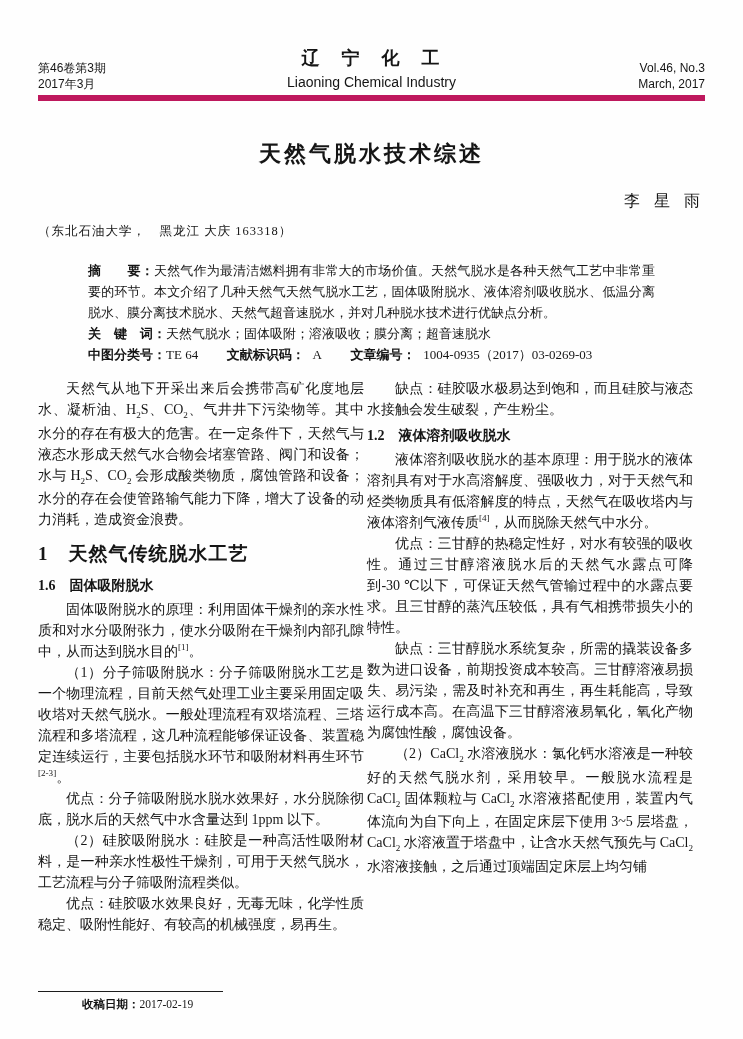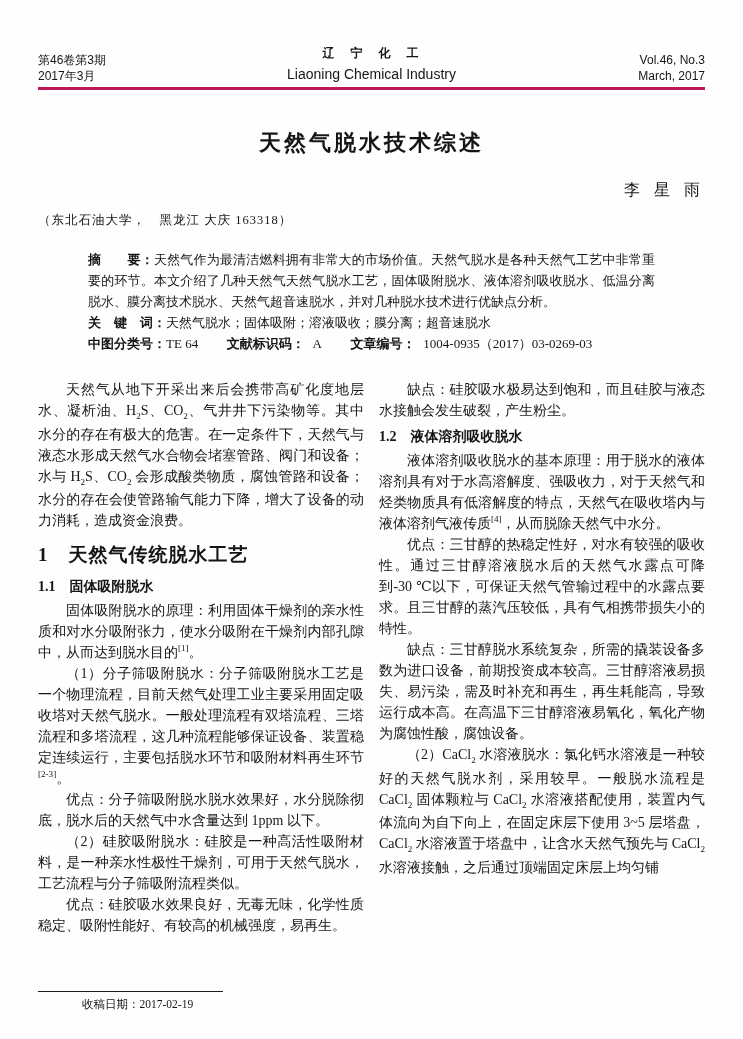--- a/index.html
+++ b/index.html
@@ -10,29 +10,29 @@
     background:#fefefe;
     color:#151515;
     font-family:"Liberation Serif","DejaVu Serif",serif;
     box-sizing:border-box;
     padding:46px 38px 0 38px;
     overflow:hidden;
   }
   
   .masthead {
     display:flex; justify-content:space-between; align-items:flex-end;
-    border-bottom:3px solid #be185d;
+    border-bottom:6px solid #be185d;
     padding-bottom:3px;
     font-family:"Liberation Sans","DejaVu Sans",sans-serif;
     font-size:12px; line-height:1.35;
   }
   .mast-left, .mast-right { width:150px; }
   .mast-right { text-align:right; }
   .mast-center { text-align:center; flex:1; }
-  .jname-cn { font-size:12px; font-weight:700; letter-spacing:2px; font-family:Liberation Mono, monospace; }
+  .jname-cn { font-size:18px; font-weight:700; letter-spacing:2px; font-family:Liberation Serif, serif; }
   .jname-en { font-size:14px; margin-top:3px;text-align:center; }
   
   .title {
     margin:38px 0 0 0;
     text-align:center;
     font-size:22px; font-weight:700;
     letter-spacing:3px;
   }
   .author { text-align:right; font-size:16px; margin-top:22px; letter-spacing:5px; }
   .affiliation { text-align:left; font-size:12.5px; margin-top:11px; letter-spacing:1px; }
@@ -40,40 +40,40 @@
   .abstract {
     margin:20px 50px 0 50px;
     font-size:13px; line-height:1.62;
     text-align:justify;
   }
   .abstract p { margin:0; }
   .abstract b { font-weight:700; }
   .gap1 { margin-left:2.2em; }
   .gap2 { margin-left:0.6em; }
   
-  .columns { display:flex; gap:15px; margin-top:25px; }
+  .columns { display:flex; gap:3px; margin-top:13px; }
   .col { width:326px; font-size:14px; line-height:1.5; text-align:justify; }
   .col p { margin:0; text-indent:2em; }
   .col .h1 {
     font-size:19px; font-weight:700; text-indent:0;
     margin:13px 0 9px 0; letter-spacing:1px; line-height:1.2;
   }
   .col .h2 { font-size:14px; font-weight:700; text-indent:0; margin:5px 0 3px 0; }
   sub { font-size:0.65em; }
   sup { font-size:0.65em; }
   
   .footnote {
     position:absolute; left:38px; right:38px; bottom:26px;
     background:#fefefe;
     font-size:11.5px; line-height:1.45;
     padding-top:4px;
   }
   .fn-rule { width:185px; border-top:1.5px solid #1c1c1c; margin-bottom:4px; }
   .footnote p { margin:0; }
-  .footnote b { font-weight:400;padding-left:44px; }
+  .footnote b { font-weight:700;padding-left:44px; }
 </style>
 </head>
 <body>
 
 <div class="page">
 
   <header class="masthead">
     <div class="mast-left">
       <div>第46卷第3期</div>
       <div>2017年3月</div>
@@ -97,21 +97,21 @@
     <p><b>关　键　词：</b><span>天然气脱水；固体吸附；溶液吸收；膜分离；超音速脱水</span></p>
     <p>
       <b>中图分类号：</b><span>TE 64</span><b class="gap1">文献标识码：</b><span class="gap2">A</span><b class="gap1">文章编号：</b><span class="gap2">1004-0935（2017）03-0269-03</span>
     </p>
   </section>
 
   <main class="columns">
     <div class="col">
       <p>天然气从地下开采出来后会携带高矿化度地层水、凝析油、H<sub>2</sub>S、CO<sub>2</sub>、气井井下污染物等。其中水分的存在有极大的危害。在一定条件下，天然气与液态水形成天然气水合物会堵塞管路、阀门和设备；水与 H<sub>2</sub>S、CO<sub>2</sub> 会形成酸类物质，腐蚀管路和设备；水分的存在会使管路输气能力下降，增大了设备的动力消耗，造成资金浪费。</p>
       <p class="h1">1　天然气传统脱水工艺</p>
-      <p class="h2">1.1　固体吸附脱水</p>
+      <p class="h2">1.6　固体吸附脱水</p>
       <p>固体吸附脱水的原理：利用固体干燥剂的亲水性质和对水分吸附张力，使水分吸附在干燥剂内部孔隙中，从而达到脱水目的<sup>[1]</sup>。</p>
       <p>（1）分子筛吸附脱水：分子筛吸附脱水工艺是一个物理流程，目前天然气处理工业主要采用固定吸收塔对天然气脱水。一般处理流程有双塔流程、三塔流程和多塔流程，这几种流程能够保证设备、装置稳定连续运行，主要包括脱水环节和吸附材料再生环节<sup>[2-3]</sup>。</p>
       <p>优点：分子筛吸附脱水脱水效果好，水分脱除彻底，脱水后的天然气中水含量达到 1ppm 以下。</p>
       <p>（2）硅胶吸附脱水：硅胶是一种高活性吸附材料，是一种亲水性极性干燥剂，可用于天然气脱水，工艺流程与分子筛吸附流程类似。</p>
       <p>优点：硅胶吸水效果良好，无毒无味，化学性质稳定、吸附性能好、有较高的机械强度，易再生。</p>
     </div>
     <div class="col">
       <p>缺点：硅胶吸水极易达到饱和，而且硅胶与液态水接触会发生破裂，产生粉尘。</p>
       <p class="h2">1.2　液体溶剂吸收脱水</p>
       <p>液体溶剂吸收脱水的基本原理：用于脱水的液体溶剂具有对于水高溶解度、强吸收力，对于天然气和烃类物质具有低溶解度的特点，天然气在吸收塔内与液体溶剂气液传质<sup>[4]</sup>，从而脱除天然气中水分。</p>

